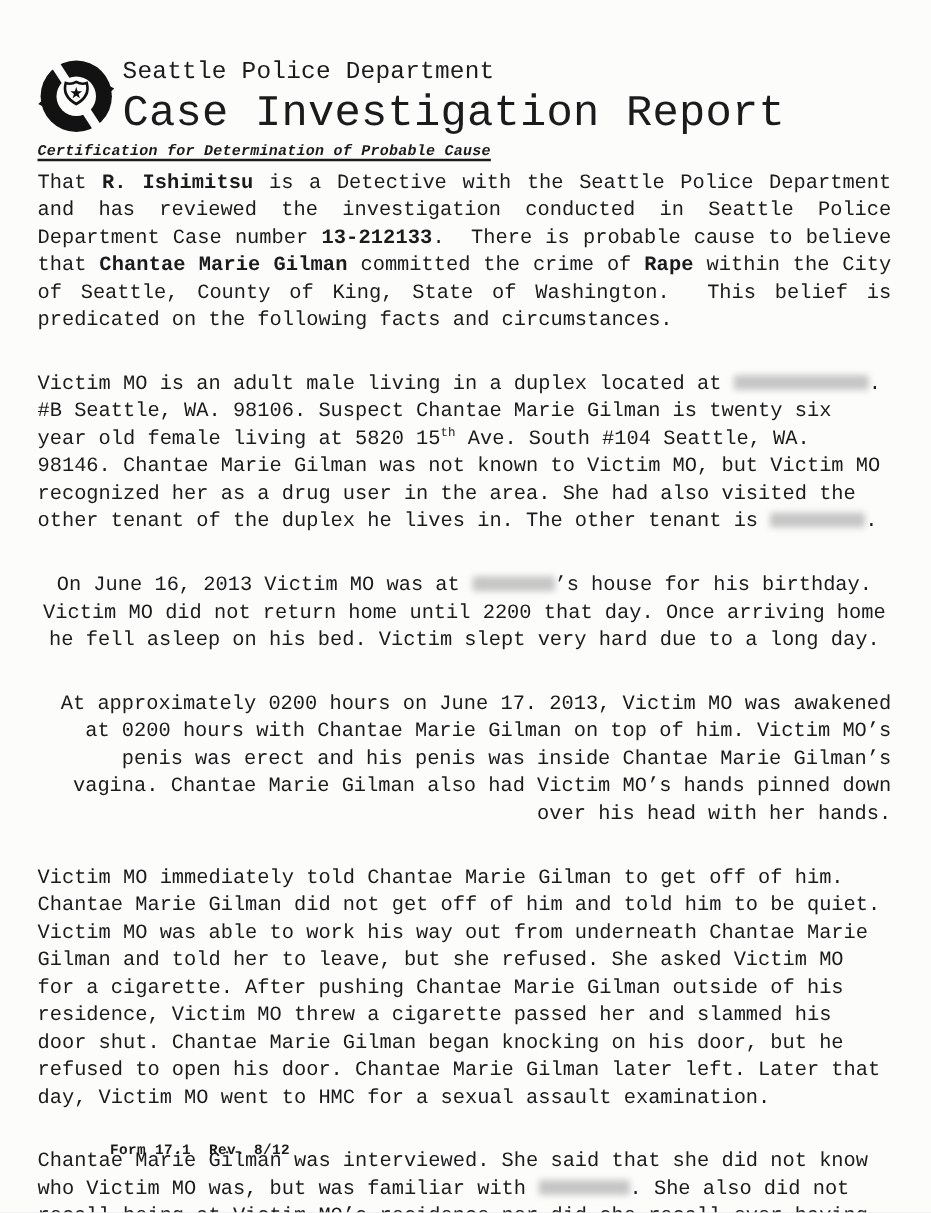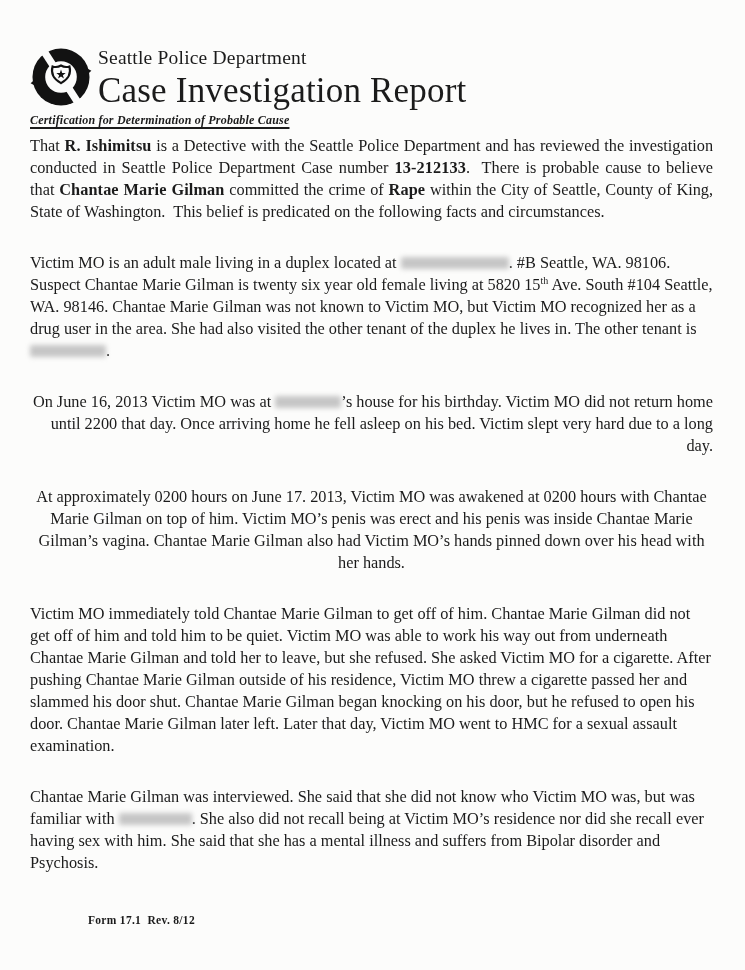--- a/index.html
+++ b/index.html
@@ -3,21 +3,21 @@
 <meta charset="utf-8">
 <style>
   html,body{margin:0;padding:0;background:#e9e9e9;}
   .page{
     position:relative;
     width:745px;height:970px;
     margin:0 auto;
     background:#fcfcfb;
     box-sizing:border-box;
     padding:44px 32px 0 30px;
-    font-family:Liberation Serif, serif;
+    font-family:Liberation Mono, monospace;
     color:#1b1b1b;
     overflow:hidden;
   }
   .doc-header{display:flex;align-items:flex-start;gap:6px;}
   .logo{flex:0 0 auto;margin-top:1px;}
   .header-text{padding-top:2px;}
   .agency-name{font-size:19.5px;line-height:1.2;letter-spacing:.2px;}
   .report-title{font-size:35px;line-height:1.15;letter-spacing:.2px;margin-top:2px;}
   .section-heading{
     font-size:12px;
@@ -88,21 +88,21 @@
       <div class="agency-name">Seattle Police Department</div>
       <div class="report-title">Case Investigation Report</div>
     </div>
   </div>
 
   <div class="section-heading">Certification for Determination of Probable Cause</div>
 
   <div class="paragraphs">
       <p class="para" style="text-align: justify;"><span>That </span><b>R. Ishimitsu</b><span> is a Detective with the Seattle Police Department and has reviewed the investigation conducted in Seattle Police Department Case number </span><b>13-212133</b><span>.  There is probable cause to believe that </span><b>Chantae Marie Gilman</b><span> committed the crime of </span><b>Rape</b><span> within the City of Seattle, County of King, State of Washington.  This belief is predicated on the following facts and circumstances.</span></p>
       <p class="para" style="text-align: left;"><span>Victim MO is an adult male living in a duplex located at </span><span class="redaction" style="width: 108px;"></span><span>. #B Seattle, WA. 98106. Suspect Chantae Marie Gilman is twenty six year old female living at 5820 15</span><sup>th</sup><span> Ave. South #104 Seattle, WA. 98146. Chantae Marie Gilman was not known to Victim MO, but Victim MO recognized her as a drug user in the area. She had also visited the other tenant of the duplex he lives in. The other tenant is </span><span class="redaction" style="width: 76px;"></span><span>.</span></p>
-      <p class="para" style="text-align: right;"><span>On June 16, 2013 Victim MO was at </span><span class="redaction" style="width: 66px;"></span><span>’s house for his birthday. Victim MO did not return home until 2200 that day. Once arriving home he fell asleep on his bed. Victim slept very hard due to a long day.</span></p>
-      <p class="para" style="text-align: center;"><span>At approximately 0200 hours on June 17. 2013, Victim MO was awakened at 0200 hours with Chantae Marie Gilman on top of him. Victim MO’s penis was erect and his penis was inside Chantae Marie Gilman’s vagina. Chantae Marie Gilman also had Victim MO’s hands pinned down over his head with her hands.</span></p>
+      <p class="para" style="text-align: center;"><span>On June 16, 2013 Victim MO was at </span><span class="redaction" style="width: 66px;"></span><span>’s house for his birthday. Victim MO did not return home until 2200 that day. Once arriving home he fell asleep on his bed. Victim slept very hard due to a long day.</span></p>
+      <p class="para" style="text-align: right;"><span>At approximately 0200 hours on June 17. 2013, Victim MO was awakened at 0200 hours with Chantae Marie Gilman on top of him. Victim MO’s penis was erect and his penis was inside Chantae Marie Gilman’s vagina. Chantae Marie Gilman also had Victim MO’s hands pinned down over his head with her hands.</span></p>
       <p class="para" style="text-align: left;"><span>Victim MO immediately told Chantae Marie Gilman to get off of him. Chantae Marie Gilman did not get off of him and told him to be quiet. Victim MO was able to work his way out from underneath Chantae Marie Gilman and told her to leave, but she refused. She asked Victim MO for a cigarette. After pushing Chantae Marie Gilman outside of his residence, Victim MO threw a cigarette passed her and slammed his door shut. Chantae Marie Gilman began knocking on his door, but he refused to open his door. Chantae Marie Gilman later left. Later that day, Victim MO went to HMC for a sexual assault examination.</span></p>
       <p class="para" style="text-align: left;"><span>Chantae Marie Gilman was interviewed. She said that she did not know who Victim MO was, but was familiar with </span><span class="redaction" style="width: 73px;"></span><span>. She also did not recall being at Victim MO’s residence nor did she recall ever having sex with him. She said that she has a mental illness and suffers from Bipolar disorder and Psychosis.</span></p>
     </div>
 
   <div class="form-footer">Form 17.1  Rev. 8/12</div>
 
 </div>
 
 </body></html>

